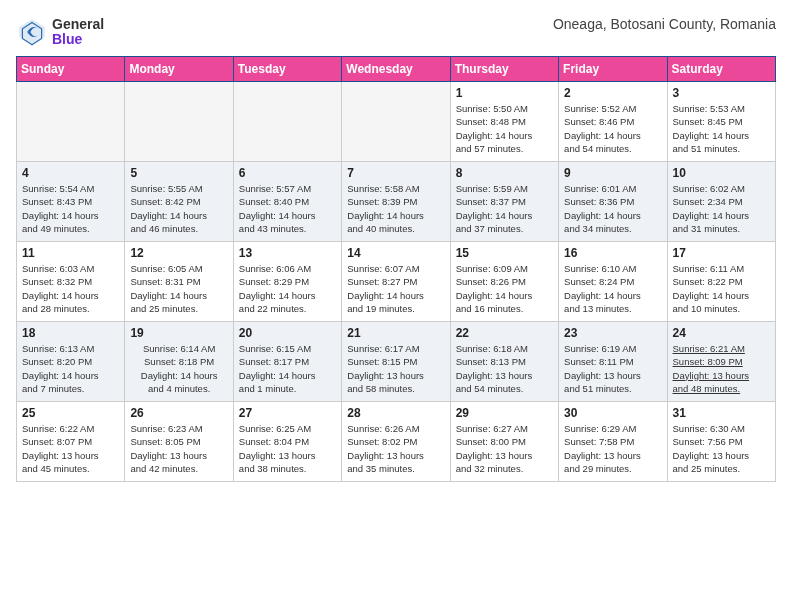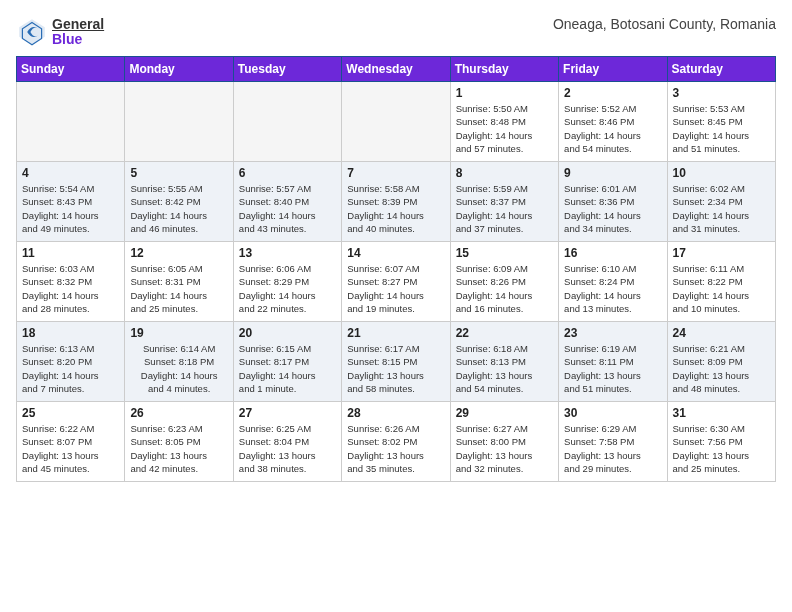--- a/index.html
+++ b/index.html
@@ -23,21 +23,20 @@
     }
     .logo-text {
       display: flex;
       flex-direction: column;
       line-height: 1.1;
     }
     .logo-general {
       font-size: 14px;
       font-weight: bold;
       color: #333;
-      text-decoration: underline;
     }
     .logo-blue {
       font-size: 14px;
       font-weight: bold;
       color: #6d28d9;
     }
     .logo-icon {
       width: 32px;
       height: 32px;
     }
@@ -51,21 +50,21 @@
     }
     .subtitle {
       font-size: 14px;
       color: #444;
     }
     .calendar {
       width: 100%;
       border-collapse: collapse;
     }
     .calendar th {
-      background: #6d28d9;
+      background: #ec4899;
       color: #fff;
       font-size: 12px;
       font-weight: bold;
       padding: 5px 4px;
       text-align: left;
       border: 1px solid #1a5090;
     }
     .calendar td {
       border: 1px solid #ccc;
       vertical-align: top;
@@ -295,21 +294,21 @@
         </td>
         <td>
           <span class="day-num">23</span>
           <div class="cell-text" style="white-space: pre-line;">Sunrise: 6:19 AM
 Sunset: 8:11 PM
 Daylight: 13 hours
 and 51 minutes.</div>
         </td>
         <td>
           <span class="day-num">24</span>
-          <div class="cell-text" style="white-space: pre-line;">Sunrise: 6:21 AM
+          <div class="cell-text" style="white-space: pre-line; text-decoration: underline;">Sunrise: 6:21 AM
 Sunset: 8:09 PM
 Daylight: 13 hours
 and 48 minutes.</div>
         </td>
       </tr>
       <tr class="week-row-light">
         <td>
           <span class="day-num">25</span>
           <div class="cell-text" style="white-space: pre-line;">Sunrise: 6:22 AM
 Sunset: 8:07 PM

